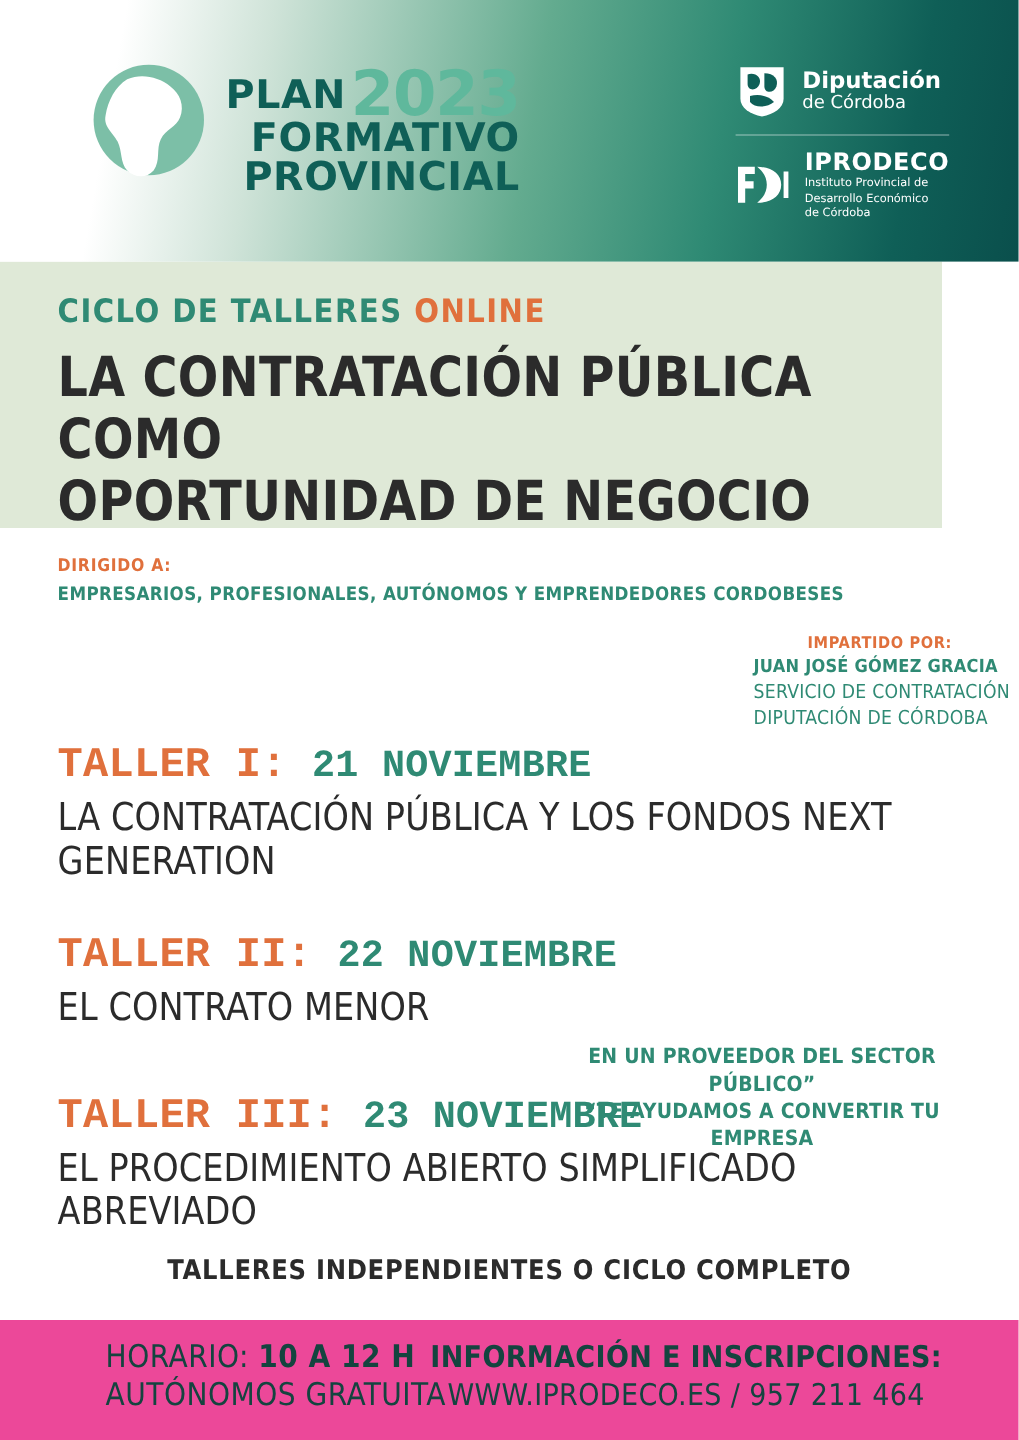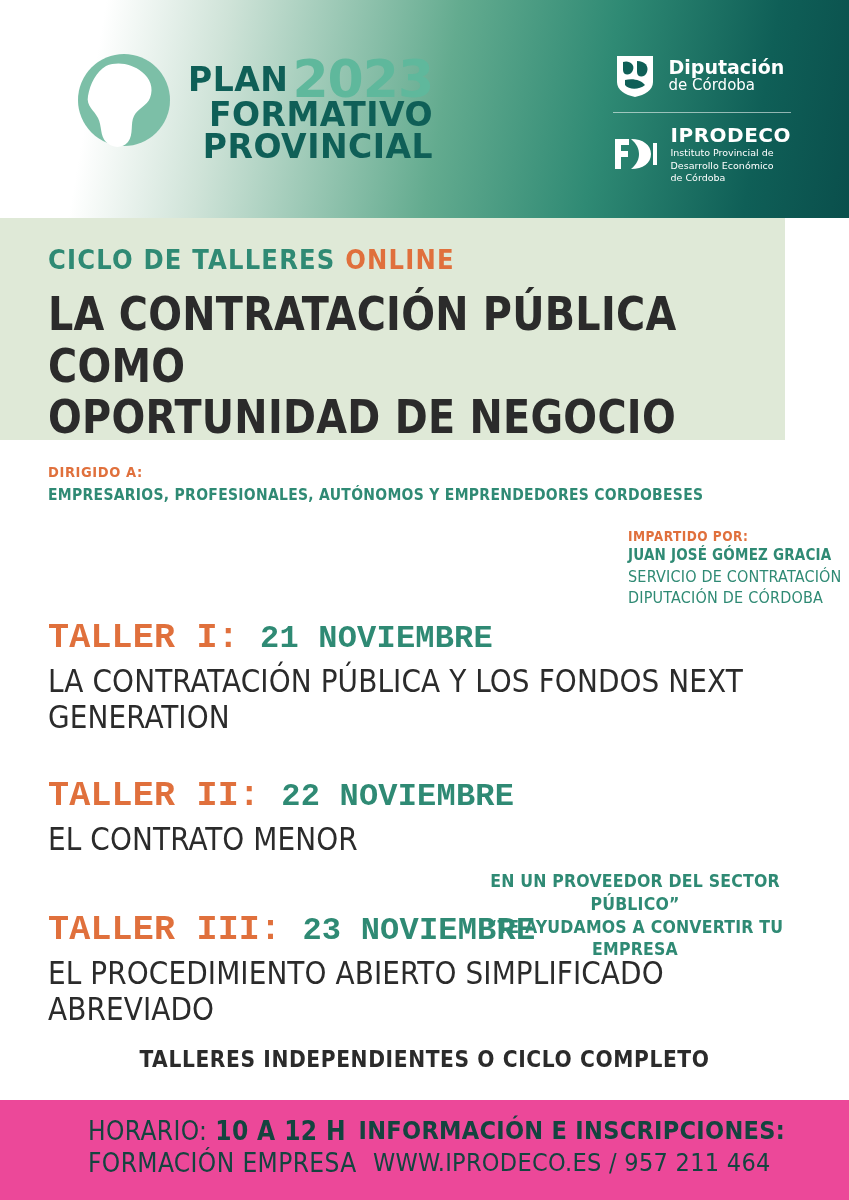--- a/index.html
+++ b/index.html
@@ -193,20 +193,21 @@
     top: 88px;
     color: #2f8a74;
     line-height: 1.32;
   }
   .impartido .imp-label {
     font-family: "DejaVu Sans Condensed", "DejaVu Sans", sans-serif;
     font-weight: bold;
     font-size: 13.5px;
     letter-spacing: 0.5px;
     color: #e0703c;
+    margin-left: 45px;
   }
   .impartido .imp-name {
     font-family: "DejaVu Sans Condensed", "DejaVu Sans", sans-serif;
     font-weight: bold;
     font-size: 15px;
     letter-spacing: 0.2px;
     color: #2f8a74;
   }
   .impartido .imp-line {
     font-family: "DejaVu Sans Condensed", "DejaVu Sans", sans-serif;
@@ -432,21 +433,21 @@
 
     <div class="independientes">TALLERES INDEPENDIENTES O CICLO COMPLETO</div>
   </div>
 
   <div class="footer">
     <div class="footer-left">
       <div class="f-hor">
         <span>HORARIO:</span>
         <b>10 A 12 H</b>
       </div>
-      <div class="f-grat">FORMACIÓN EMPRESA</div>
+      <div class="f-grat">AUTÓNOMOS GRATUITA</div>
     </div>
     <div class="footer-right">
       <div class="f-info">INFORMACIÓN E INSCRIPCIONES:</div>
       <div class="f-web">WWW.IPRODECO.ES  /  957 211 464</div>
     </div>
   </div>
 
 </div>
 
 </body></html>

